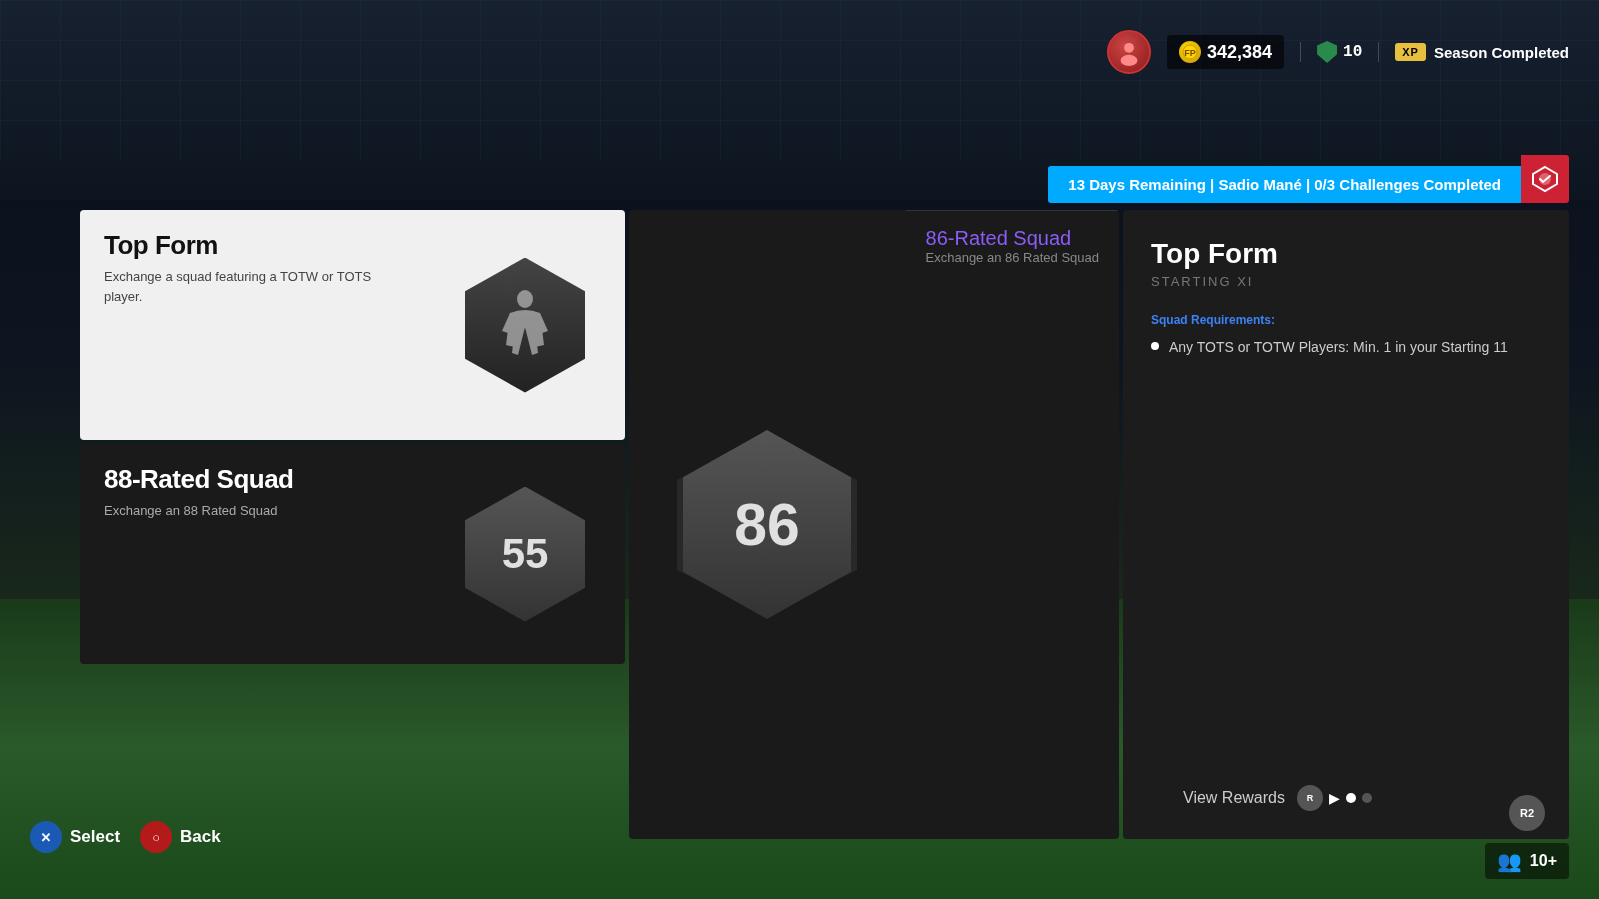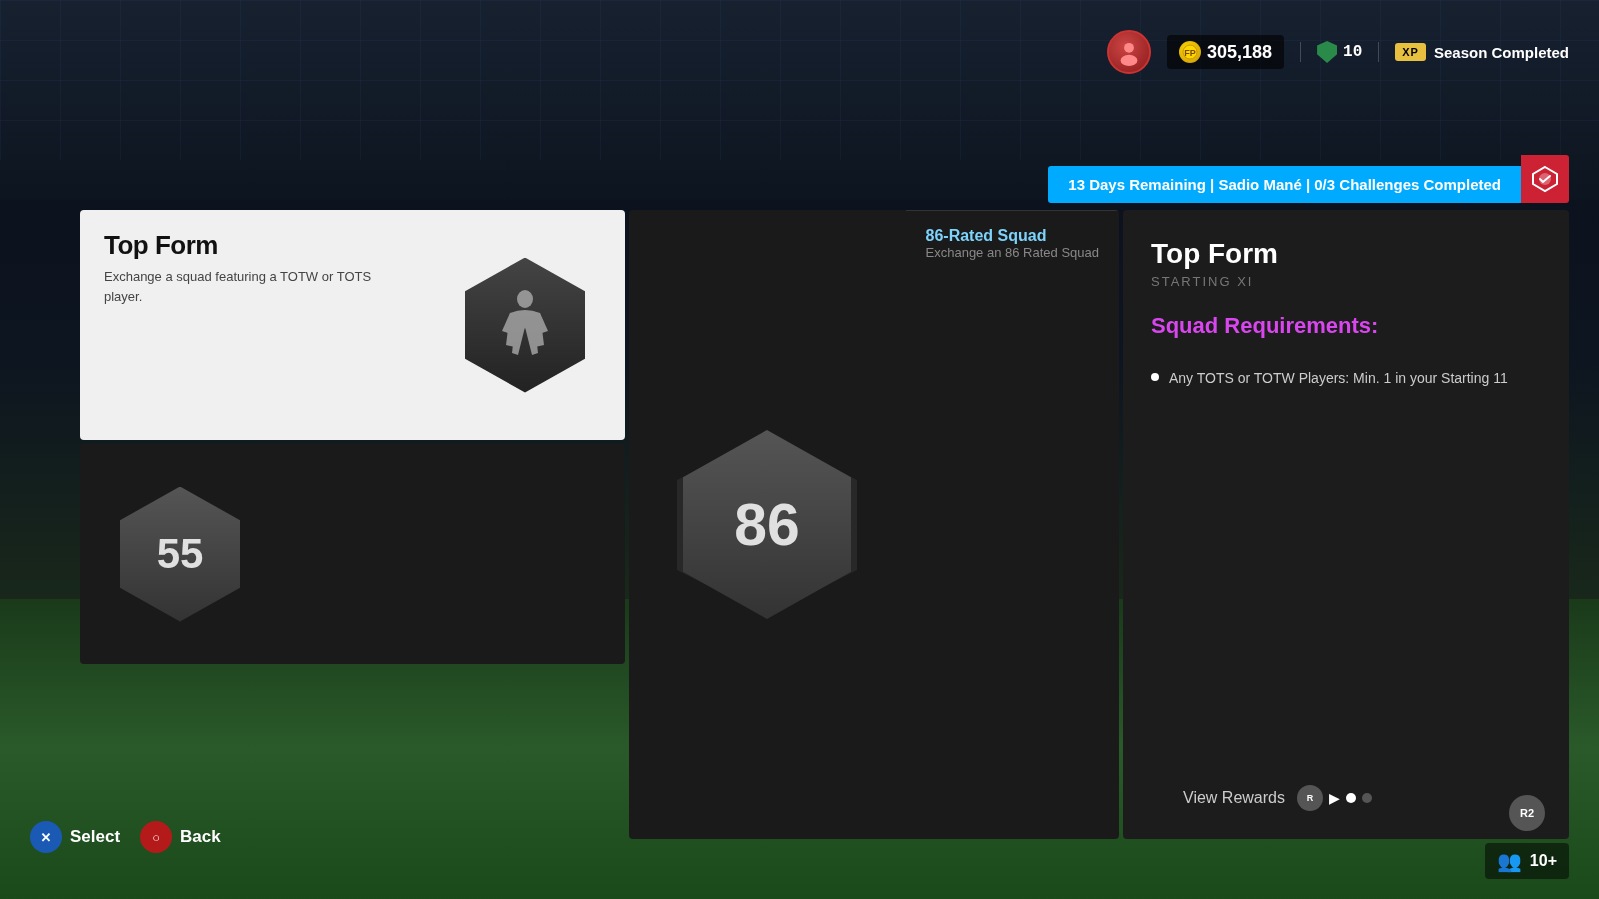--- a/index.html
+++ b/index.html
@@ -335,24 +335,24 @@
 
     .right-subtitle {
       font-size: 13px;
       color: #777;
       letter-spacing: 2px;
       text-transform: uppercase;
       margin-bottom: 24px;
     }
 
     .requirements-title {
-      font-size: 22px;
+      font-size: 12px;
       font-weight: 700;
-      color: #d946ef;
-      margin-bottom: 29px;
+      color: #3b82f6;
+      margin-bottom: 10px;
     }
 
     .requirement-item {
       display: flex;
       align-items: flex-start;
       gap: 10px;
       margin-bottom: 14px;
     }
 
     .req-bullet {
@@ -516,21 +516,21 @@
     </svg>
   </div>
 
   <div class="hud-currency">
     <div class="hud-coin-icon">
       <svg width="16" height="16" viewBox="0 0 16 16">
           <circle cx="8" cy="8" r="7" fill="#ffd700" stroke="#c8960c" stroke-width="1"></circle>
           <text x="8" y="12" text-anchor="middle" font-size="9" font-weight="bold" fill="#7a4a00">FP</text>
         </svg>
     </div>
-    <span class="hud-amount">305,188</span>
+    <span class="hud-amount">342,384</span>
   </div>
 
   <div class="hud-divider"></div>
 
   <div class="hud-shield">
     <div class="hud-shield-icon"></div>
     <span class="hud-shield-count">10</span>
   </div>
 
   <div class="hud-divider"></div>
@@ -573,20 +573,24 @@
               <path d="M35 42 L42 70 L48 68 L45 42" fill="#bbb"></path>
               <path d="M20 28 L12 46 L18 48 L26 32" fill="#bbb"></path>
               <path d="M50 28 L58 46 L52 48 L44 32" fill="#bbb"></path>
             </svg>
           </div>
         </div>
       </div>
     </div>
 
     <div class="challenge-card dark" style="flex: 0 0 220px;">
+      <div class="card-info">
+        <div class="card-title">88-Rated Squad</div>
+        <div class="card-desc">Exchange an 88 Rated Squad</div>
+      </div>
       <div class="card-badge">
         <div class="hex-badge">
           <div class="hex-shape dark-badge">
             <div class="hex-badge-content">
               <span class="hex-badge-number">55</span>
             </div>
           </div>
         </div>
       </div>
     </div>
@@ -605,21 +609,21 @@
       <div class="hex-badge" style="transform: scale(1.4);">
         <div class="hex-shape dark-badge">
           <div class="hex-badge-content">
             <span class="hex-badge-number">86</span>
           </div>
         </div>
       </div>
     </div>
 
     <div style="padding: 16px 20px; border-top: 1px solid #333;">
-      <div style="font-size: 16px; font-weight: 700; color: #7dd3fc;">86-Rated Squad</div>
+      <div style="font-size: 20px; font-weight: 400; color: #8b5cf6;">86-Rated Squad</div>
       <div style="font-size: 13px; color: #888;">Exchange an 86 Rated Squad</div>
     </div>
   </div>
 
   <div class="right-panel">
     <div class="right-title">Top Form</div>
     <div class="right-subtitle">STARTING XI</div>
 
     <div class="requirements-title">Squad Requirements:</div>
 

